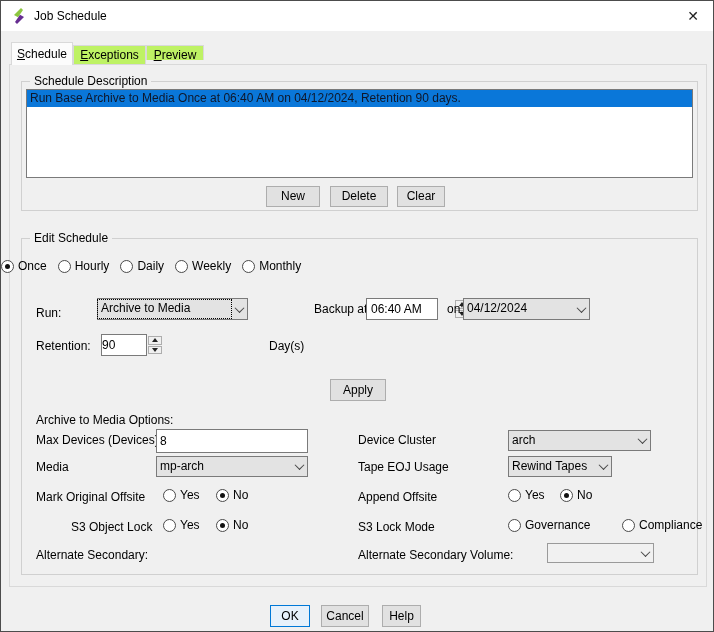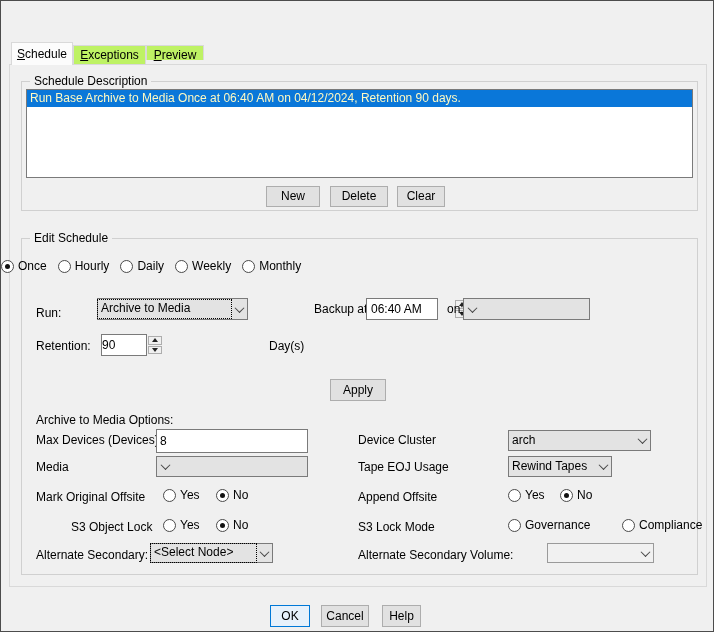--- a/index.html
+++ b/index.html
@@ -18,21 +18,21 @@
   .tab-preview{left:145px;top:44px;width:58px;height:15px;line-height:19px;}
   .accel{text-decoration:underline;}
   .tab-panel{position:absolute;left:8px;top:63px;width:698px;height:523px;border:1px solid #d9d9d9;background:#f0f0f0;}
   
   .group{position:absolute;border:1px solid #d0d0d0;}
   .group-label{position:absolute;left:8px;top:-8px;background:#f0f0f0;padding:0 4px;}
   .group1{left:20px;top:80px;width:677px;height:130px;}
   .group2{left:20px;top:237px;width:677px;height:337px;}
   
   .listbox{position:absolute;left:25px;top:88px;width:667px;height:89px;background:#ffffff;border:1px solid #7a7a7a;overflow:hidden;}
-  .list-row{height:17px;line-height:17px;padding-left:3px;background:#0a77d9;color:#fef9c3;white-space:nowrap;}
+  .list-row{height:17px;line-height:17px;padding-left:3px;background:#0a77d9;color:#0f172a;white-space:nowrap;}
   
   .btn{position:absolute;height:21px;background:#e1e1e1;border:1px solid #adadad;text-align:center;line-height:19px;font-size:12px;padding:0;}
   .btn-new{left:265px;top:185px;width:54px;}
   .btn-delete{left:329px;top:185px;width:58px;}
   .btn-clear{left:396px;top:185px;width:48px;}
   .btn-apply{left:329px;top:378px;width:56px;height:22px;}
   .btn-ok{left:269px;top:604px;width:40px;height:22px;border:1px solid #0078d7;background:#e7f1fb;}
   .btn-cancel{left:320px;top:604px;width:48px;height:22px;}
   .btn-help{left:381px;top:604px;width:39px;height:22px;}
   
@@ -59,20 +59,28 @@
   .spin-col{width:16px;display:flex;flex-direction:column;gap:1px;padding:1px;flex:0 0 16px;}
   .spin-btn{flex:1;background:#f0f0f0;border:1px solid #adadad;display:flex;align-items:center;justify-content:center;padding:0;}
   .tri-up{width:0;height:0;border-left:3px solid transparent;border-right:3px solid transparent;border-bottom:4px solid #222;}
   .tri-down{width:0;height:0;border-left:3px solid transparent;border-right:3px solid transparent;border-top:4px solid #222;}
 </style>
 </head>
 <body>
 
 <div class="window">
 
+  <div class="titlebar">
+    <svg class="logo" viewBox="0 0 16 16">
+      <path d="M10 0 L3 7 L7 9.2 L12 2 Z" fill="#8cc63f"></path>
+      <path d="M6 16 L13 9 L9 6.8 L4 14 Z" fill="#662d91"></path>
+    </svg>
+    <span class="title">Job Schedule</span>
+    <span class="close-btn">✕</span>
+  </div>
 
   <div class="tab tab-schedule active"><span class="accel">S</span><span>chedule</span></div>
   <div class="tab tab-exceptions"><span class="accel">E</span><span>xceptions</span></div>
   <div class="tab tab-preview"><span class="accel">P</span><span>review</span></div>
 
   <div class="tab-panel"></div>
 
   <div class="group group1">
     <span class="group-label">Schedule Description</span>
   </div>
@@ -124,20 +132,21 @@
       <button class="spin-btn">
           <span class="tri-up"></span>
         </button>
       <button class="spin-btn">
           <span class="tri-down"></span>
         </button>
     </span>
   </div>
   <span class="lbl" style="left:446px;top:301px;">on:</span>
   <div class="combo" style="left:462px;top:297px;width:127px;height:22px;">
+    <span class="txt">04/12/2024</span>
     <span class="chev-box">
         <span class="chev"></span>
       </span>
   </div>
 
   <span class="lbl" style="left:35px;top:338px;">Retention:</span>
   <div class="spinbox" style="left:100px;top:333px;width:46px;height:22px;">
     <span class="stxt center">90</span>
     <span class="spin-col">
       <button class="spin-btn">
@@ -159,20 +168,21 @@
   <span class="lbl" style="left:357px;top:432px;">Device Cluster</span>
   <div class="combo" style="left:507px;top:429px;width:143px;">
     <span class="txt">arch</span>
     <span class="chev-box">
         <span class="chev"></span>
       </span>
   </div>
 
   <span class="lbl" style="left:35px;top:459px;">Media</span>
   <div class="combo" style="left:155px;top:455px;width:152px;">
+    <span class="txt">mp-arch</span>
     <span class="chev-box">
         <span class="chev"></span>
       </span>
   </div>
   <span class="lbl" style="left:357px;top:459px;">Tape EOJ Usage</span>
   <div class="combo" style="left:507px;top:455px;width:104px;">
     <span class="txt">Rewind Tapes</span>
     <span class="chev-box">
         <span class="chev"></span>
       </span>
@@ -210,26 +220,20 @@
   <span class="radio-item" style="left:507px;top:517px;">
       <span class="radio"></span>
       <span>Governance</span>
     </span>
   <span class="radio-item" style="left:621px;top:517px;">
       <span class="radio"></span>
       <span>Compliance</span>
     </span>
 
   <span class="lbl" style="left:35px;top:547px;">Alternate Secondary:</span>
-  <div class="combo focused" style="left:149px;top:542px;width:123px;height:20px;">
-    <span class="txt">&lt;Select Node&gt;</span>
-    <span class="chev-box">
-        <span class="chev"></span>
-      </span>
-  </div>
   <span class="lbl" style="left:357px;top:547px;">Alternate Secondary Volume:</span>
   <div class="combo light" style="left:546px;top:542px;width:107px;height:20px;">
     <span class="txt"></span>
     <span class="chev-box">
         <span class="chev"></span>
       </span>
   </div>
 
   <button class="btn btn-ok">OK</button>
   <button class="btn btn-cancel">Cancel</button>

